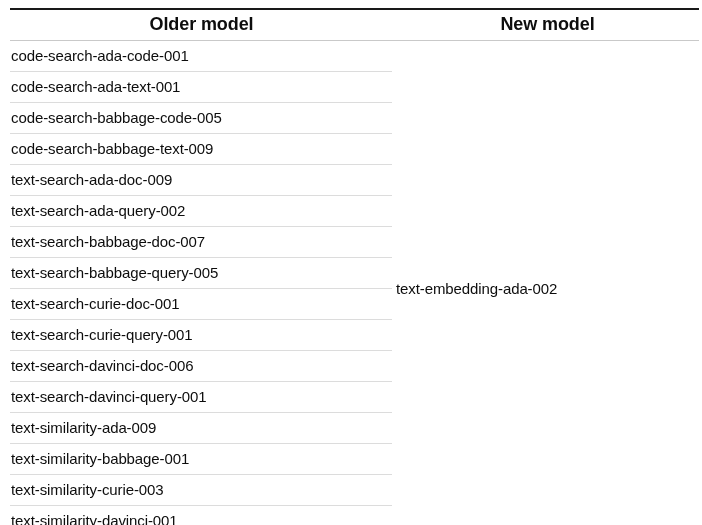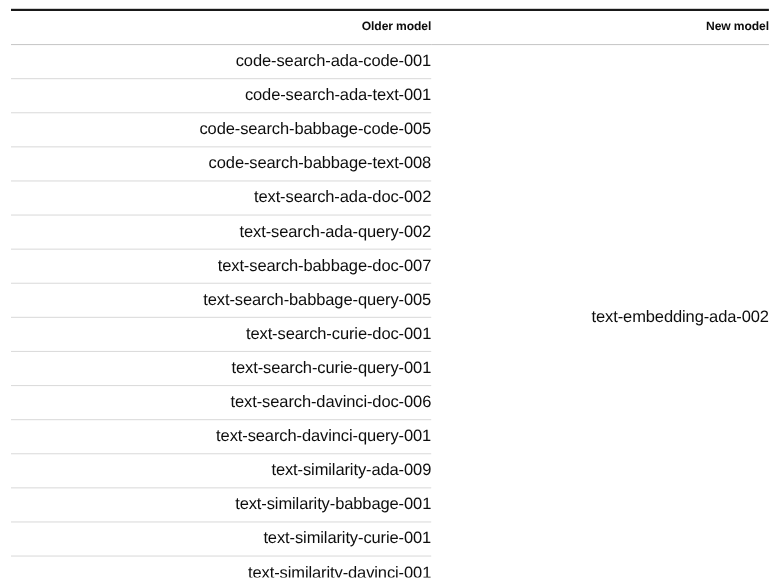--- a/index.html
+++ b/index.html
@@ -17,39 +17,38 @@
   .model-table {
     border-collapse: separate;
     border-spacing: 0;
     width: 689px;
     margin: 8px 3px 0 10px;
     border-top: 2px solid var(--top-border, #191919);
     border-bottom: 1px solid var(--bottom-border, #a3a3a3);
     table-layout: fixed;
   }
   .model-table th {
-    font-size: 11px;
+    font-size: 18px;
     font-weight: 700;
     line-height: 17px;
-    text-align: right;
+    text-align: center;
     padding: 6px 0 7px 1px;
     border-bottom: 1px solid var(--header-separator, #c9c9c9);
     letter-spacing: -0.1px;
     white-space: nowrap;
   }
   .model-table th.col-new {
     padding-left: 4px;
   }
   .model-table td {
     font-size: 15px;
     font-weight: 400;
     line-height: 17px;
     letter-spacing: -0.1px;
     white-space: nowrap;
-    text-align: right;
   }
   td.older-model-cell {
     padding: 6px 0 7px 1px;
     border-bottom: 1px solid var(--row-separator, #dcdcdc);
   }
   tbody tr:last-child td.older-model-cell {
     border-bottom: none;
   }
   td.new-model-cell {
     padding: 6px 0 7px 4px;
@@ -77,24 +76,24 @@
         <td class="older-model-cell">code-search-ada-code-001</td>
         <td class="new-model-cell" rowspan="16">text-embedding-ada-002</td>
       </tr>
       <tr>
         <td class="older-model-cell">code-search-ada-text-001</td>
       </tr>
       <tr>
         <td class="older-model-cell">code-search-babbage-code-005</td>
       </tr>
       <tr>
-        <td class="older-model-cell">code-search-babbage-text-008</td>
+        <td class="older-model-cell">code-search-babbage-text-009</td>
       </tr>
       <tr>
-        <td class="older-model-cell">text-search-ada-doc-002</td>
+        <td class="older-model-cell">text-search-ada-doc-009</td>
       </tr>
       <tr>
         <td class="older-model-cell">text-search-ada-query-002</td>
       </tr>
       <tr>
         <td class="older-model-cell">text-search-babbage-doc-007</td>
       </tr>
       <tr>
         <td class="older-model-cell">text-search-babbage-query-005</td>
       </tr>
@@ -110,19 +109,19 @@
       <tr>
         <td class="older-model-cell">text-search-davinci-query-001</td>
       </tr>
       <tr>
         <td class="older-model-cell">text-similarity-ada-009</td>
       </tr>
       <tr>
         <td class="older-model-cell">text-similarity-babbage-001</td>
       </tr>
       <tr>
-        <td class="older-model-cell">text-similarity-curie-001</td>
+        <td class="older-model-cell">text-similarity-curie-003</td>
       </tr>
       <tr>
         <td class="older-model-cell">text-similarity-davinci-001</td>
       </tr>
     </tbody>
 </table>
 
 </body></html>

